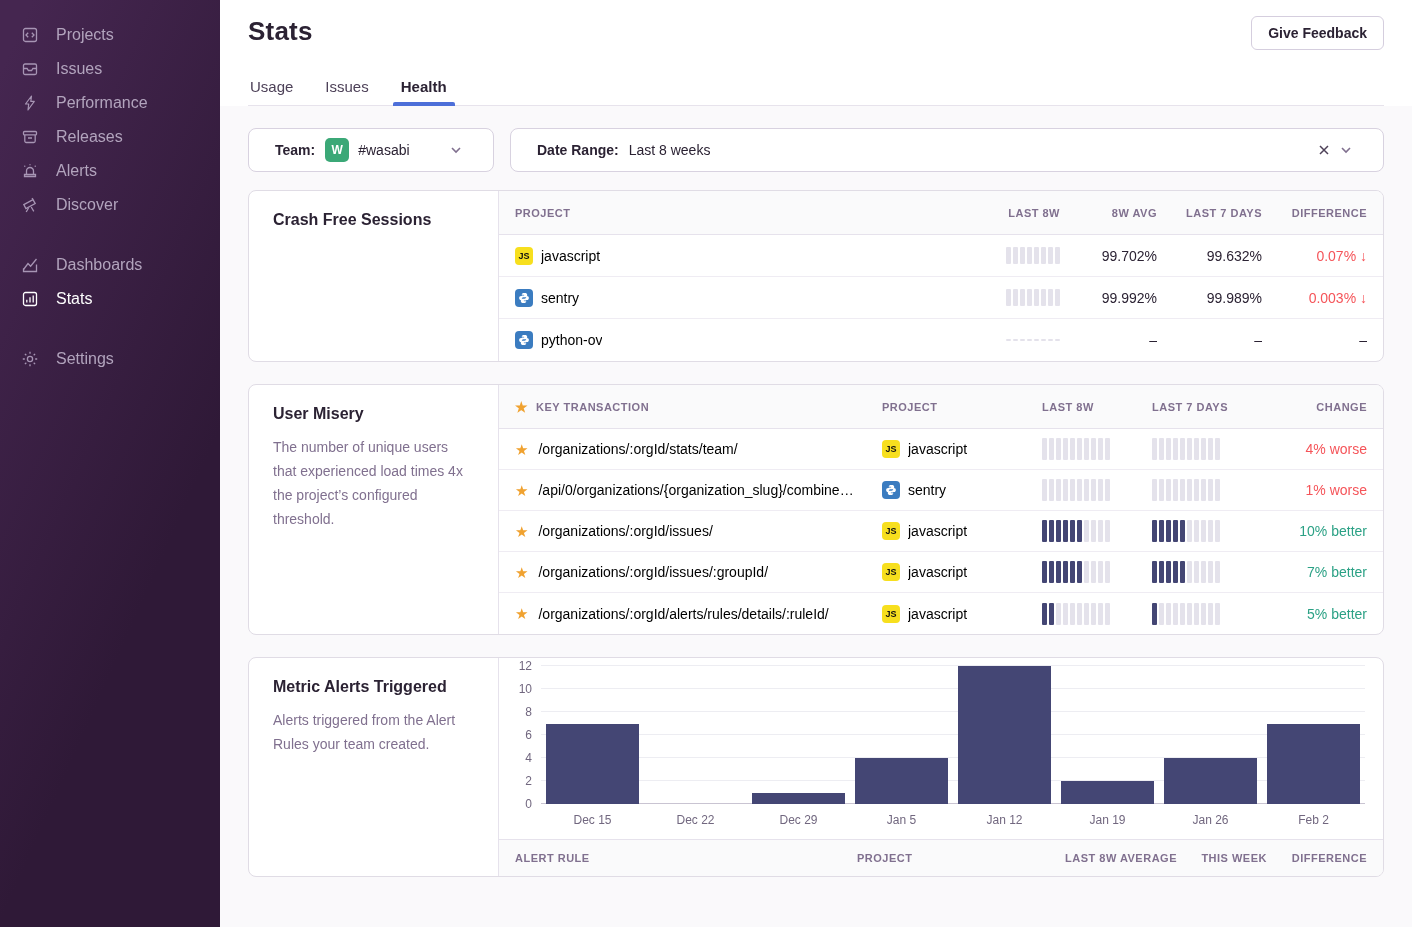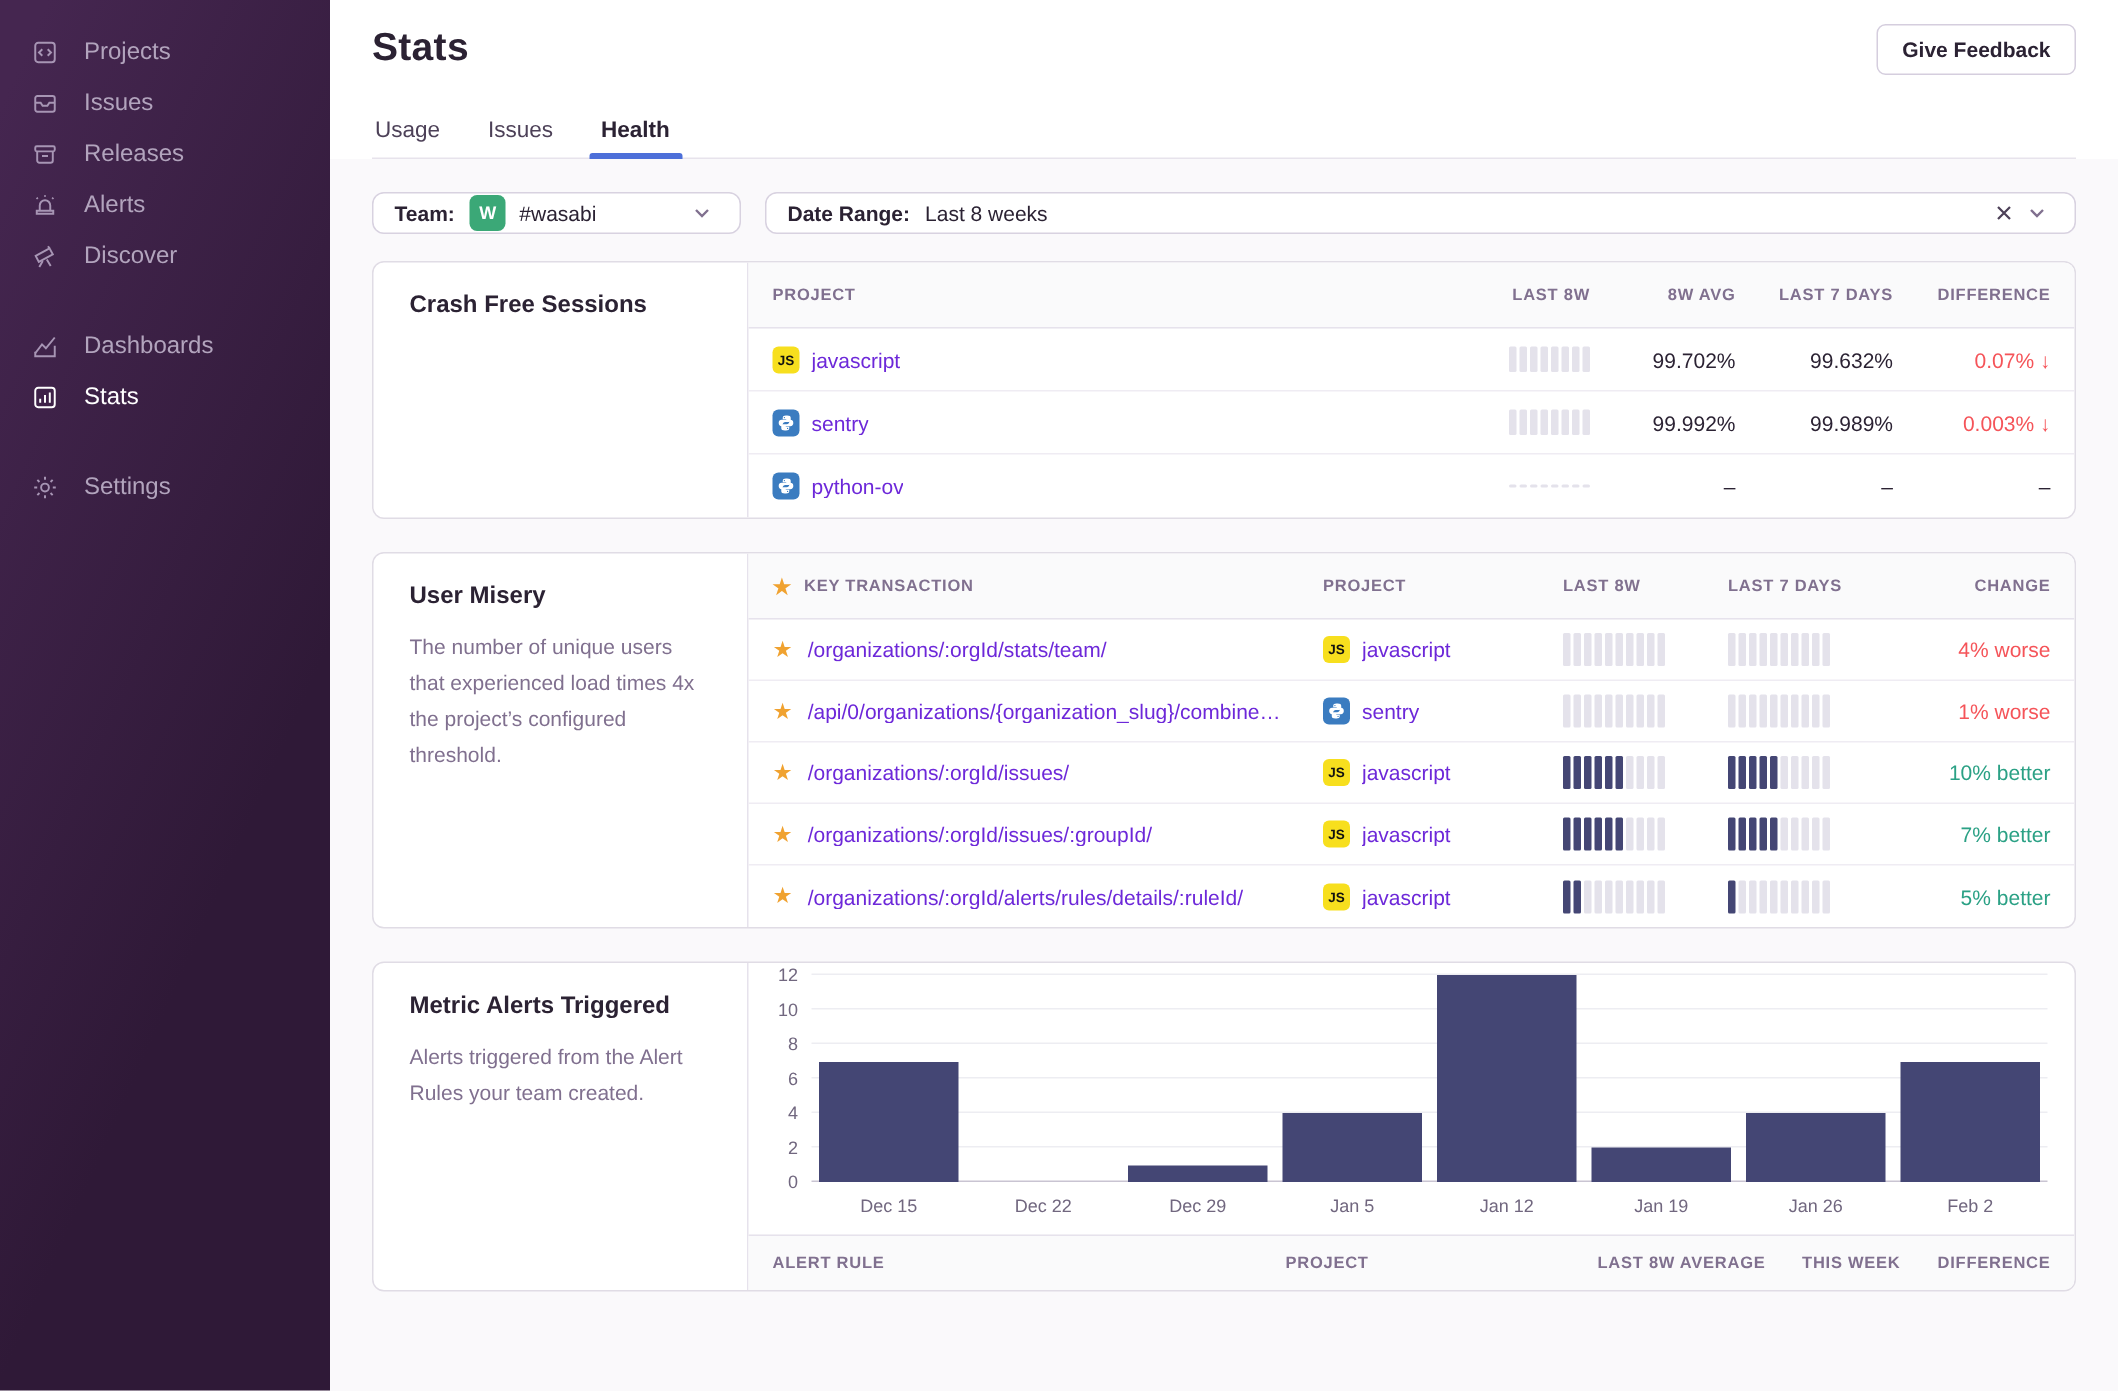--- a/index.html
+++ b/index.html
@@ -28,22 +28,22 @@
     font-size:14px; font-weight:bold; color:#2b2233; cursor:pointer; font-family:inherit; }
   .tabs { display:flex; gap:28px; margin-top:22px; border-bottom:1px solid #e7e3ec; margin-left:0; }
   .tab { font-size:15px; color:#4d4158; padding:6px 2px 10px; cursor:pointer; position:relative; }
   .tab.active { color:#2b2233; font-weight:bold; }
   .tab.active::after { content:""; position:absolute; left:-6px; right:-6px; bottom:-1px; height:4px; background:#4d6fd9; border-radius:2px 2px 0 0; }
 
   .content { flex:1; background:#faf9fb; padding:22px 28px; overflow:hidden; }
 
   
   .filters { display:flex; gap:16px; margin-bottom:18px; }
-  .filter-box { background:#fff; border:1px solid #d8d2e0; border-radius:8px; height:28px;
-    display:flex; align-items:center; padding:0 14px; font-size:14px; color:#2b2233; }
+  .filter-box { background:#fff; border:1px solid #d8d2e0; border-radius:8px; height:44px;
+    display:flex; align-items:center; padding:0 26px; font-size:14px; color:#2b2233; }
   .filter-box .flabel { font-weight:bold; margin-right:10px; }
   .team-box { width:246px; }
   .date-box { flex:1; }
   .team-avatar { width:24px; height:24px; border-radius:5px; background:#3ba877; color:#fff; font-size:12px; font-weight:bold;
     display:flex; align-items:center; justify-content:center; margin-right:9px; }
   .spacer { flex:1; }
   .icon-btn { display:flex; align-items:center; justify-content:center; width:22px; height:22px; color:#4d4158; cursor:pointer; }
   .chev { color:#80708f; }
 
   
@@ -59,21 +59,21 @@
   .trow:last-child { border-bottom:none; }
   .crash .thead, .crash .trow { grid-template-columns:minmax(0,1fr) 105px 97px 105px 105px; }
   .crash .trow { height:42px; }
   .misery .thead, .misery .trow { grid-template-columns:minmax(0,1fr) 160px 110px 110px 105px; }
   .misery .trow { height:41px; }
   .r { text-align:right; justify-self:end; }
   .cell-proj { display:flex; align-items:center; gap:8px; min-width:0; }
   .plat-badge { width:18px; height:18px; border-radius:4px; display:flex; align-items:center; justify-content:center; flex:none; }
   .plat-js { background:#f7df1e; color:#111; font-size:9px; font-weight:bold; }
   .plat-py { background:#3b7cc0; }
-  .link { color:#6d28d9; text-decoration:none; cursor:pointer; white-space:nowrap; overflow:hidden; text-overflow:ellipsis; }
+  .link { color:#000000; text-decoration:none; cursor:pointer; white-space:nowrap; overflow:hidden; text-overflow:ellipsis; }
   .neg { color:#f55459; }
   .pos { color:#2ba185; }
   .dash { color:#2b2233; }
 
   .spark { display:flex; align-items:flex-end; gap:2px; }
   .spark i { width:5px; border-radius:1px; display:block; }
 
   .star { color:#f0a230; font-size:15px; line-height:1; flex:none; }
   .thead .star { font-size:14px; margin-right:8px; }
   .cell-txn { display:flex; align-items:center; gap:10px; min-width:0; }
@@ -117,20 +117,28 @@
       <span>Projects</span>
     </div>
     <div class="nav-item">
       <span class="nicon">
           <svg width="18" height="18" viewBox="0 0 18 18" fill="none" stroke="currentColor" stroke-width="1.3">
             <rect x="2.5" y="4" width="13" height="10.5" rx="1.5"></rect>
             <path d="M2.5 8.5h3.6l1.3 2h3.2l1.3-2h3.6"></path>
           </svg>
         </span>
       <span>Issues</span>
+    </div>
+    <div class="nav-item">
+      <span class="nicon">
+          <svg width="18" height="18" viewBox="0 0 18 18" fill="none" stroke="currentColor" stroke-width="1.2">
+            <path d="M10.5 2 4.5 10h3.2L7 16l6.3-8.6H9.8z" stroke-linejoin="round"></path>
+          </svg>
+        </span>
+      <span>Performance</span>
     </div>
     <div class="nav-item">
       <span class="nicon">
           <svg width="18" height="18" viewBox="0 0 18 18" fill="none" stroke="currentColor" stroke-width="1.3">
             <rect x="2.5" y="3.5" width="13" height="3.4" rx="1"></rect>
             <path d="M3.8 6.9v6.1a1.5 1.5 0 0 0 1.5 1.5h7.4a1.5 1.5 0 0 0 1.5-1.5V6.9M7 10h4"></path>
           </svg>
         </span>
       <span>Releases</span>
     </div>

